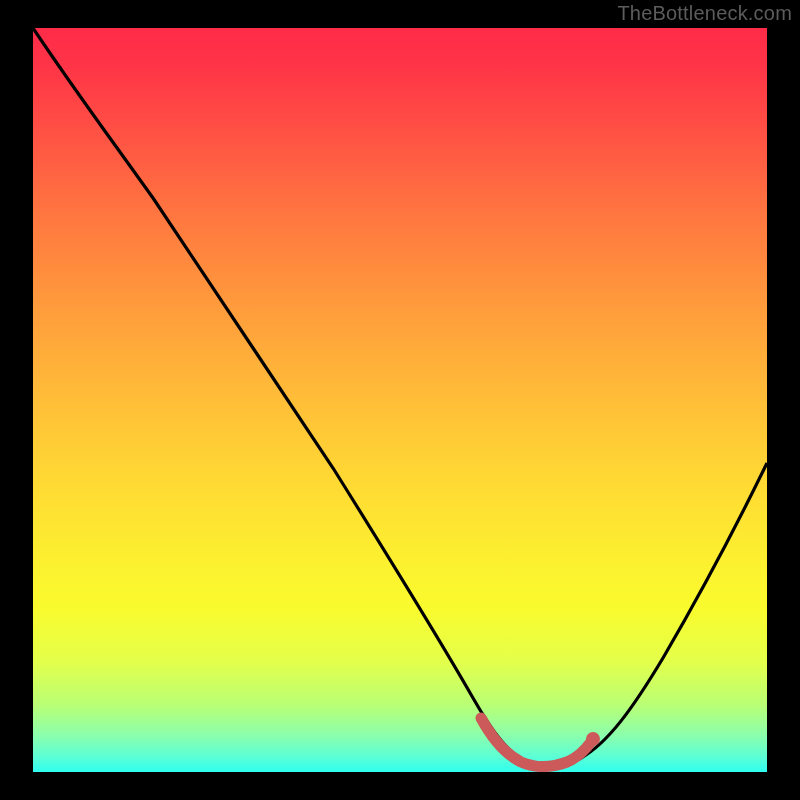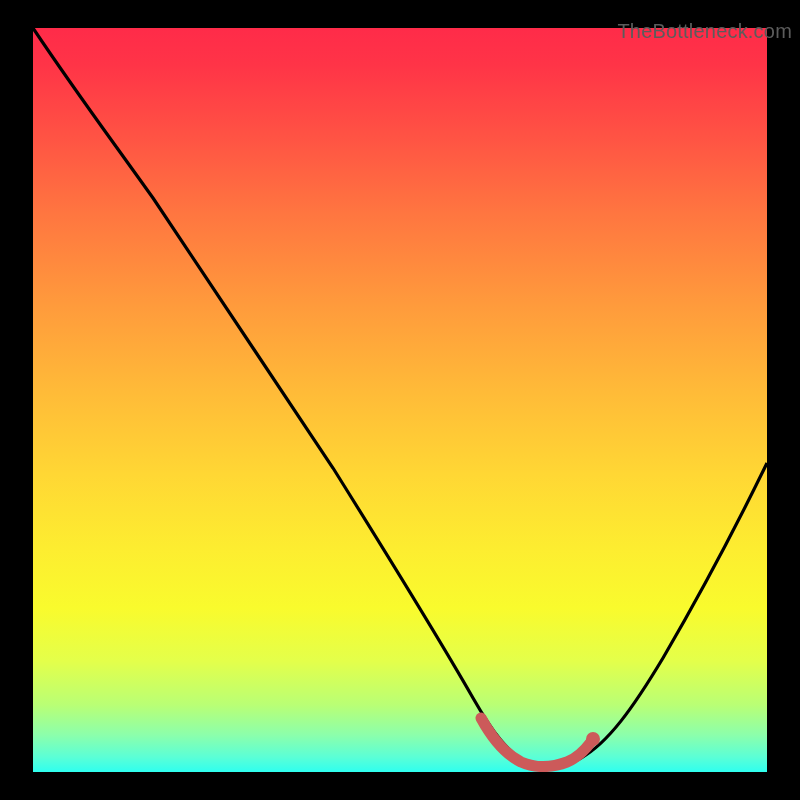--- a/index.html
+++ b/index.html
@@ -12,21 +12,21 @@
     font-family: Arial, Helvetica, sans-serif;
   }
   .frame {
     position: relative;
     width: 800px;
     height: 800px;
     background: #000;
   }
   .watermark {
     position: absolute;
-    top: 20px;
+    top: 2px;
     right: 8px;
     color: #5c5c5c;
     font-size: 20px;
     font-weight: 500;
     z-index: 10;
     letter-spacing: 0.2px;
   }
   .plot-area {
     position: absolute;
     left: 33px;

